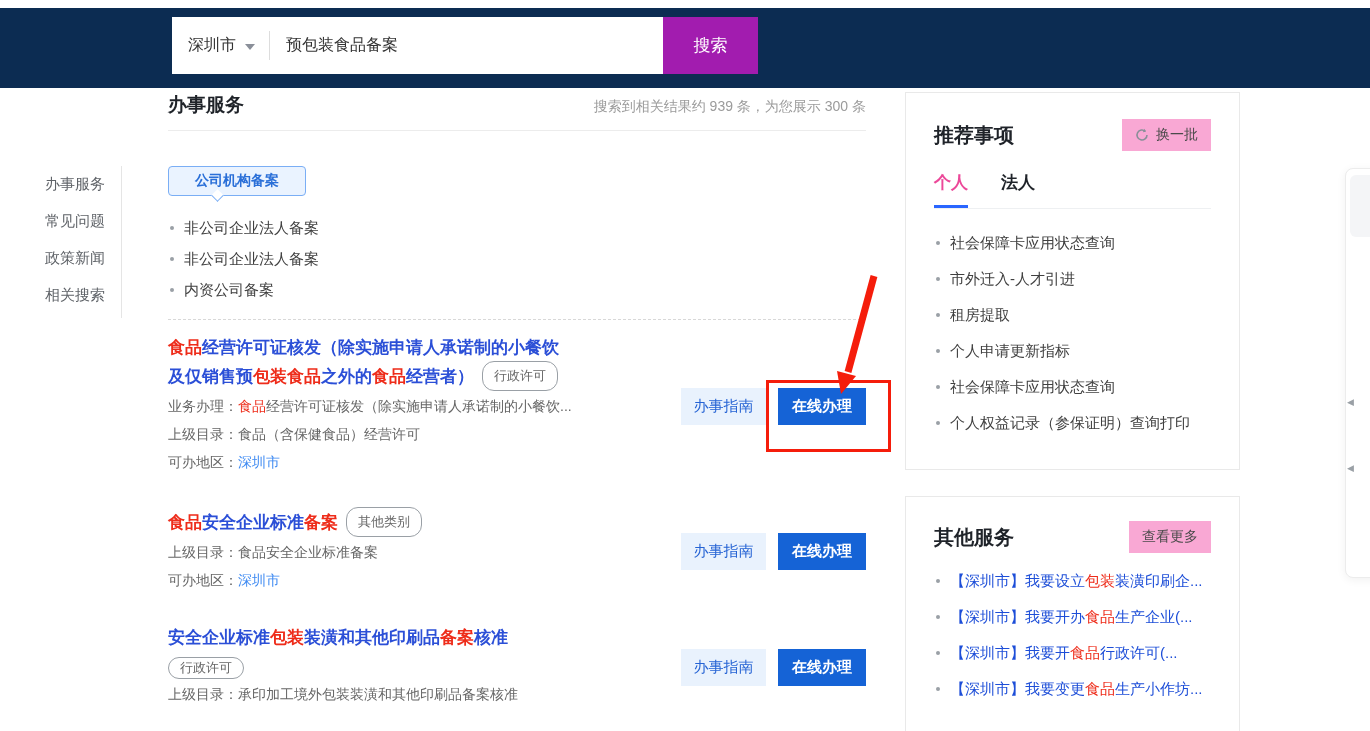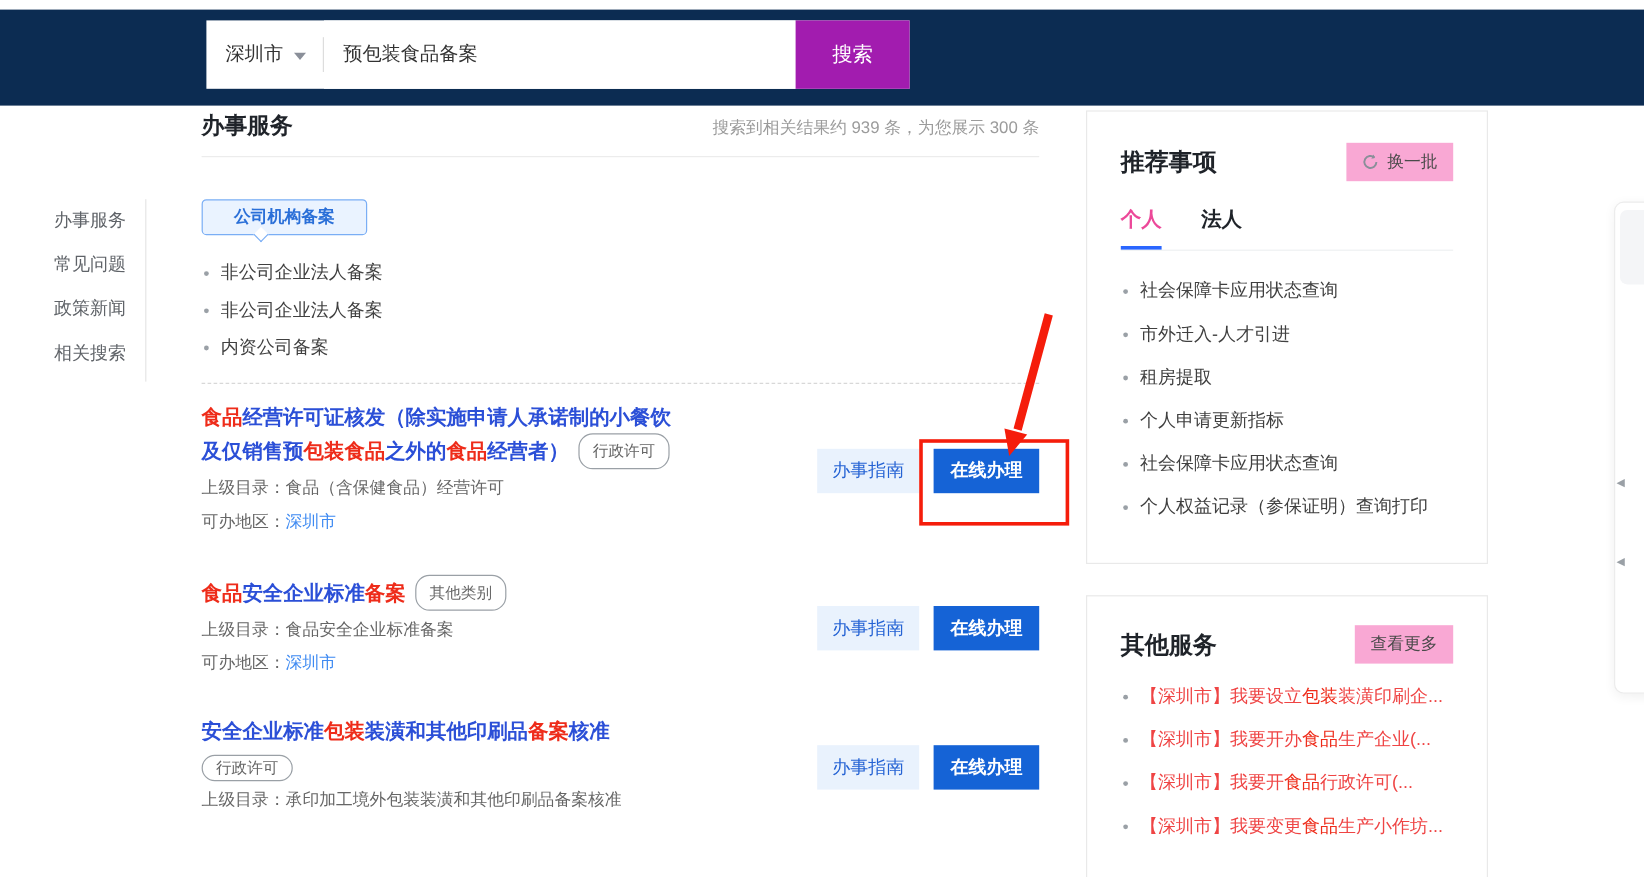--- a/index.html
+++ b/index.html
@@ -68,21 +68,21 @@
   .card-other{margin-top:26px;padding:24px 28px 26px 28px;}
   .other-list{margin-top:10px;}
   .other-list .bullet-row{line-height:36px;white-space:nowrap;overflow:hidden;}
   .other-list .bullet-row::before{top:16px;}
   
   .floating-panel{position:absolute;left:1345px;top:168px;width:88px;background:#fff;border:1px solid #ececec;border-radius:8px 0 0 8px;box-shadow:0 2px 10px rgba(0,0,0,0.06);padding:6px 4px;}
   .float-item{position:relative;height:62px;display:flex;flex-direction:column;align-items:center;justify-content:center;gap:5px;cursor:pointer;margin-bottom:4px;}
   .float-item.hl{background:#f4f5f7;border-radius:6px;}
   .collapse-arrow{position:absolute;left:-3px;top:24px;font-size:9px;color:#9aa0a6;}
 </style>
-<style>.c-darktxt{color:#ef4444;}</style></head>
+<style>.c-darktxt{color:#1d4ed8;}</style></head>
 <body>
 
 <div class="site-header">
   <div class="search-bar">
     <div class="region-select">
       <span class="label">深圳市</span>
       <span class="caret-down"></span>
     </div>
     <div class="search-divider"></div>
     <input class="search-input" type="text" value="预包装食品备案" style="">
@@ -118,20 +118,21 @@
 
   <hr class="dashed-div">
 
   <div id="resultsList">
       <div class="result-item">
         <div class="result-content">
           <div class="result-title">
             <div><span class="c-red">食品</span><span class="c-blue">经营许可证核发（除实施申请人承诺制的小餐饮</span></div>
             <div><span class="c-blue">及仅销售预</span><span class="c-red">包装食品</span><span class="c-blue">之外的</span><span class="c-red">食品</span><span class="c-blue">经营者）</span><span class="cat-tag">行政许可</span></div>
           </div>
+          <div class="meta-row"><span class="c-gray">业务办理：</span><span class="c-red">食品</span><span class="c-gray">经营许可证核发（除实施申请人承诺制的小餐饮...</span></div>
           <div class="meta-row"><span class="c-gray">上级目录：</span><span class="c-gray">食品（含保健食品）经营许可</span></div>
           <div class="meta-row"><span class="c-gray">可办地区：</span><span class="c-link">深圳市</span></div>
         </div>
         <div class="result-buttons">
           <button class="btn-guide">办事指南</button>
           <button class="btn-online">在线办理<div class="annotation-box"></div><svg class="annotation-arrow" viewBox="0 0 80 135">
               <line x1="66" y1="8" x2="40" y2="104" stroke="#f51d0b" stroke-width="7"></line>
               <polygon points="33,126 48,108 29,103" fill="#f51d0b"></polygon>
             </svg></button>
         </div>

